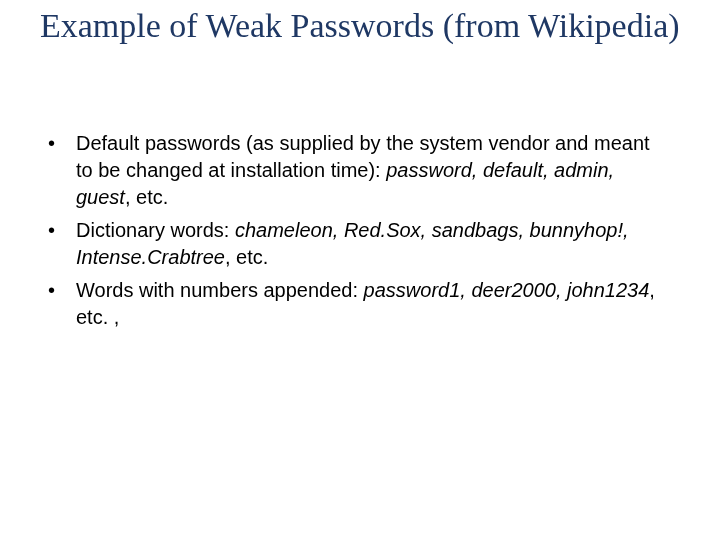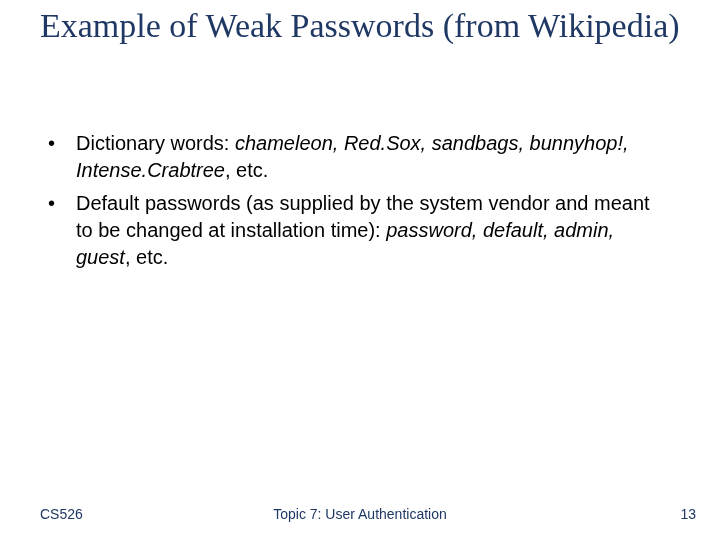--- a/index.html
+++ b/index.html
@@ -88,27 +88,25 @@
 </head>
 <body>
 
 <div class="slide">
 
   <div class="title">Example of Weak Passwords (from Wikipedia)</div>
 
   <div class="body">
     <ul class="bullets">
       <li>
+        <span>Default passwords (as supplied by the system vendor and meant to be changed at installation time): </span><span class="it">password, default, admin, guest</span><span>, etc.</span>
+      </li>
+      <li>
         <span>Dictionary words: </span><span class="it">chameleon, Red.Sox, sandbags, bunnyhop!, Intense.Crabtree</span><span>, etc.</span>
       </li>
       <li>
-        <span>Default passwords (as supplied by the system vendor and meant to be changed at installation time): </span><span class="it">password, default, admin, guest</span><span>, etc.</span>
+        <span>Words with numbers appended: </span><span class="it">password1, deer2000, john1234</span><span>, etc. ,</span>
       </li>
     </ul>
   </div>
 
-  <div class="footer">
-    <div class="footer-left">CS526</div>
-    <div class="footer-center">Topic 7: User Authentication</div>
-    <div class="footer-right">13</div>
-  </div>
 
 </div>
 
 </body></html>

